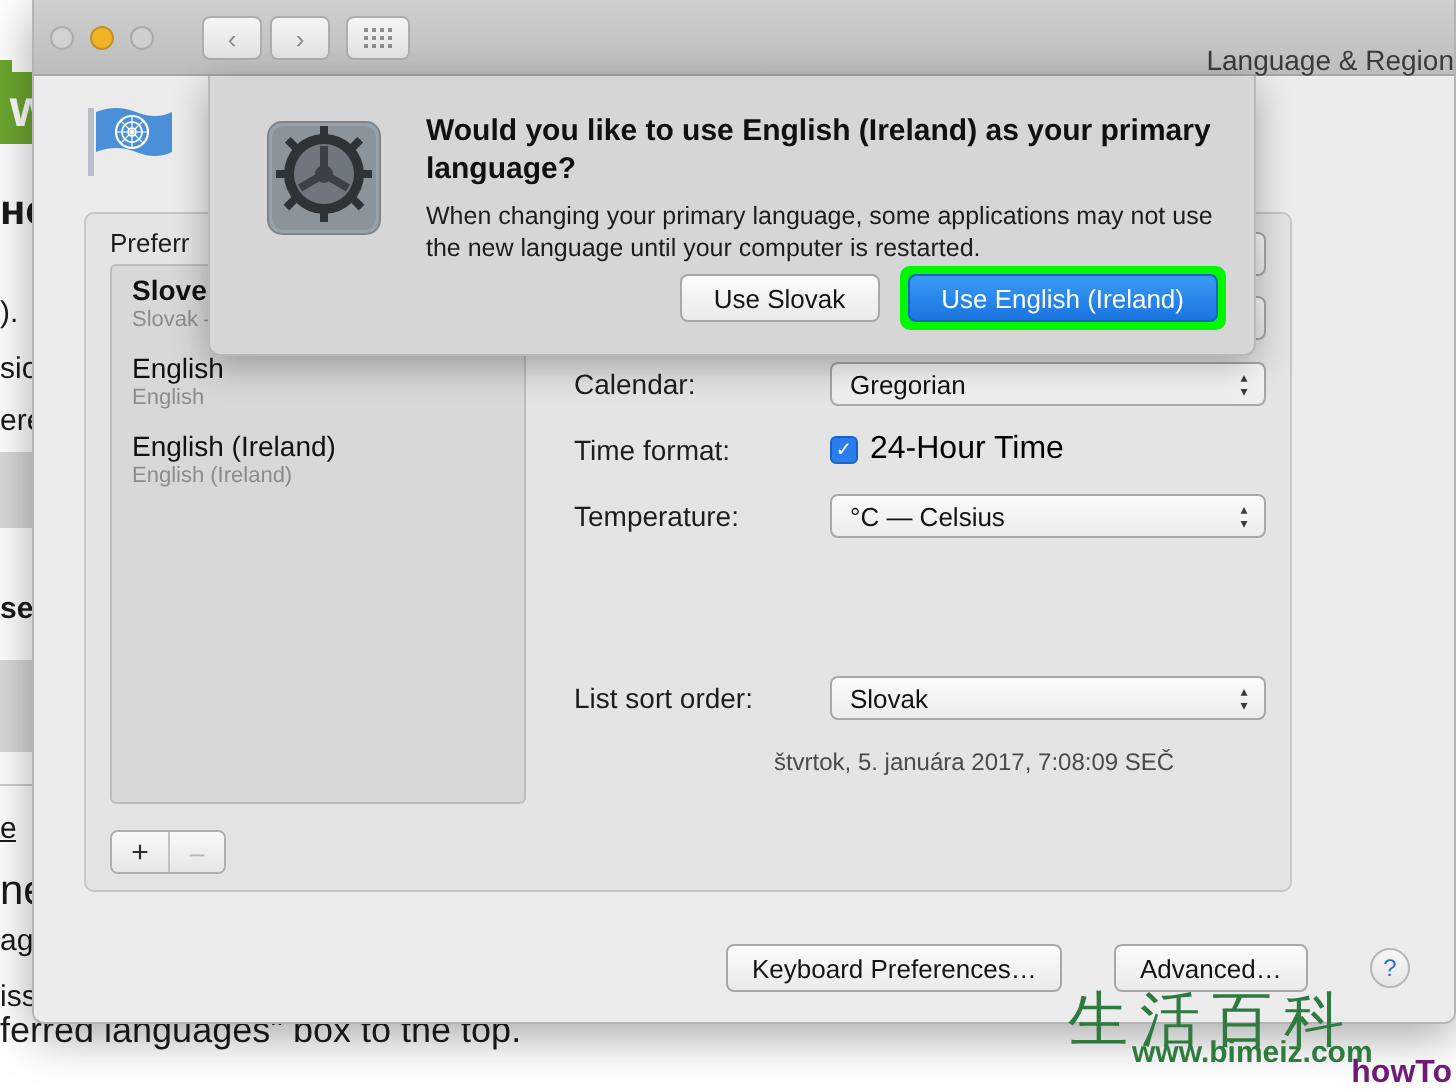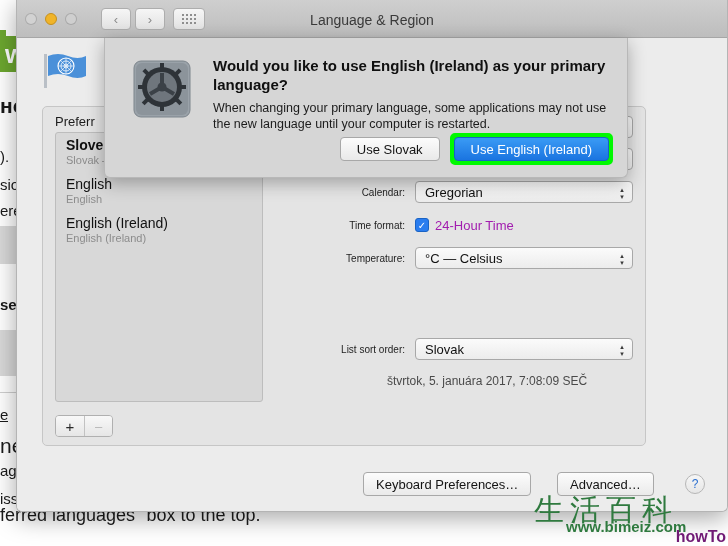--- a/index.html
+++ b/index.html
@@ -85,21 +85,21 @@
   .gridbtn {
     position: absolute; left: 156px; top: 8px;
     width: 32px; height: 22px; border-radius: 4px;
     background: linear-gradient(#f6f6f6, #e2e2e2);
     border: 1px solid #adadad; display:flex; align-items:center; justify-content:center;
   }
   .dotgrid { display:grid; grid-template-columns: repeat(4,2px); gap:2px; }
   .dotgrid i { width:2px; height:2px; background:#8e8e8e; display:block; }
 
   .sp-title {
-    position: absolute; left: 0; right: 0; top: 12px; text-align: center;
+    position: absolute; left: 0; right: 0; top: 22px; text-align: right;
     font-size: 14px; color: #3a3a3a;
   }
   .searchbox {
     position: absolute; right: 10px; top: 8px; width: 170px; height: 22px;
     background: #d3d3d3; border: 1px solid #a9a9a9; border-radius: 11px;
     display: flex; align-items: center; padding: 0 8px;
   }
   .search-ico { width: 11px; height: 11px; position: relative; flex: none; margin-right: 6px; }
   .search-ico::before {
     content:''; position:absolute; left:0; top:0; width:7px; height:7px;
@@ -150,41 +150,41 @@
     font-size: 15px; color: #2a2a2a;
   }
   .pm-btn.minus { border-left: 1px solid #c2c2c2; color: #b5b5b5; font-size: 13px; }
 
   
   .form { position: absolute; left: 270px; top: 110px; width: 400px; }
   .frow {
     display: flex; align-items: center; margin-bottom: 11px; height: 22px;
   }
   .flabel {
-    width: 128px; text-align: right; font-size: 10px; color: #1d1d1d;
+    width: 128px; font-size: 14px; color: #1d1d1d;
     padding-right: 10px; flex: none;
   }
   .popup {
     position: relative; width: 218px; height: 22px;
     background: linear-gradient(#fbfbfb, #ececec);
     border: 1px solid #a8a8a8; border-radius: 4px;
     display: flex; align-items: center; padding-left: 9px;
     font-size: 13px; color: #111;
   }
   .stepper {
     position: absolute; right: 3px; top: 2px; width: 14px; height: 17px;
     display: flex; flex-direction: column; align-items: center; justify-content: center;
     color: #3b3b3b; font-size: 7px; line-height: 7px;
   }
   .chk {
     width: 14px; height: 14px; border-radius: 3px; background: #2a7def;
     border: 1px solid #1a63c4; color: #fff; font-size: 10px; line-height: 13px;
     text-align: center; flex: none; margin-right: 6px;
   }
-  .chklabel { font-size: 13px; color: #a21caf; }
+  .chklabel { font-size: 16px; color: #000000; }
 
   .sortrow { position: absolute; left: 270px; top: 300px; }
   .preview {
     position: absolute; left: 270px; top: 335px; width: 400px;
     text-align: center; font-size: 12px; color: #4a4a4a; line-height: 16px;
   }
 
   .bottombar { position: absolute; left: 0; right: 0; bottom: 10px; height: 30px; }
   .pushbtn {
     position: absolute; height: 24px; border-radius: 4px;

